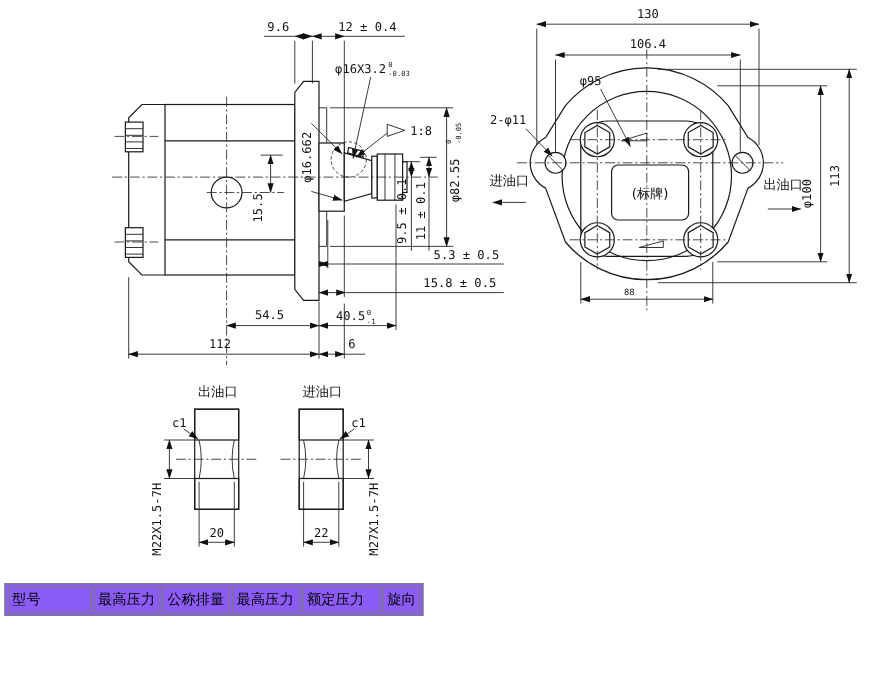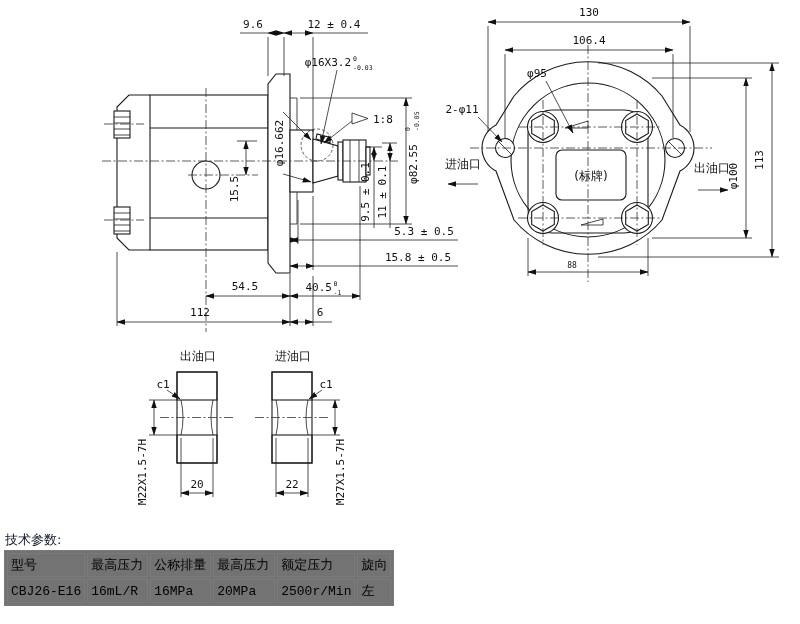--- a/index.html
+++ b/index.html
@@ -11,22 +11,22 @@
   .olw{stroke:#1a1a1a;stroke-width:1.1;fill:#fff;}
   .thin{stroke:#1a1a1a;stroke-width:0.8;fill:none;}
   .cl{stroke:#333;stroke-width:0.8;fill:none;stroke-dasharray:9 2.5 2 2.5;}
   .dash{stroke:#333;stroke-width:0.8;fill:none;stroke-dasharray:3 2;}
   .dim{stroke:#222;stroke-width:0.8;fill:none;}
   .dt{font-family:"DejaVu Sans Mono",monospace;font-size:11px;fill:#111;}
   .dts{font-family:"DejaVu Sans Mono",monospace;font-size:6.5px;fill:#111;}
   .dtt{font-family:"DejaVu Sans Mono",monospace;font-size:8px;fill:#111;}
   .cjk{font-family:"DejaVu Sans",sans-serif;font-size:12px;fill:#111;}
   .tech-title{position:absolute;left:5px;top:531px;font-size:13px;color:#0f172a;}
-  table.params{position:absolute;left:4px;top:550px;border-collapse:separate;
-      border-spacing:2px;border:1px solid #7b7b7b;background:#737373;}
+  table.params{position:absolute;left:4px;top:530px;border-collapse:separate;
+      border-spacing:2px;border:1px solid #7b7b7b;background:#8b5cf6;}
   table.params td{border:1px solid #7b7b7b;font-family:"Liberation Mono","DejaVu Sans Mono",monospace;
       font-size:13px;padding:1px 3px;height:20px;white-space:nowrap;color:#000;}
 </style>
 </head>
 <body>
 
 <div class="page">
 
 <svg width="800" height="535" viewBox="0 0 800 535">
   <defs>
@@ -274,24 +274,16 @@
 <table class="params">
   <tbody>
     <tr>
       <td style="width:68px">型号</td>
       <td style="width:53px">最高压力</td>
       <td style="width:53px">公称排量</td>
       <td style="width:54px">最高压力</td>
       <td style="width:63px">额定压力</td>
       <td style="width:24px">旋向</td>
     </tr>
-    <tr>
-      <td>CBJ26-E16</td>
-      <td>16mL/R</td>
-      <td>16MPa</td>
-      <td>20MPa</td>
-      <td>2500r/Min</td>
-      <td>左</td>
-    </tr>
   </tbody>
 </table>
 
 </div>
 
 </body></html>

